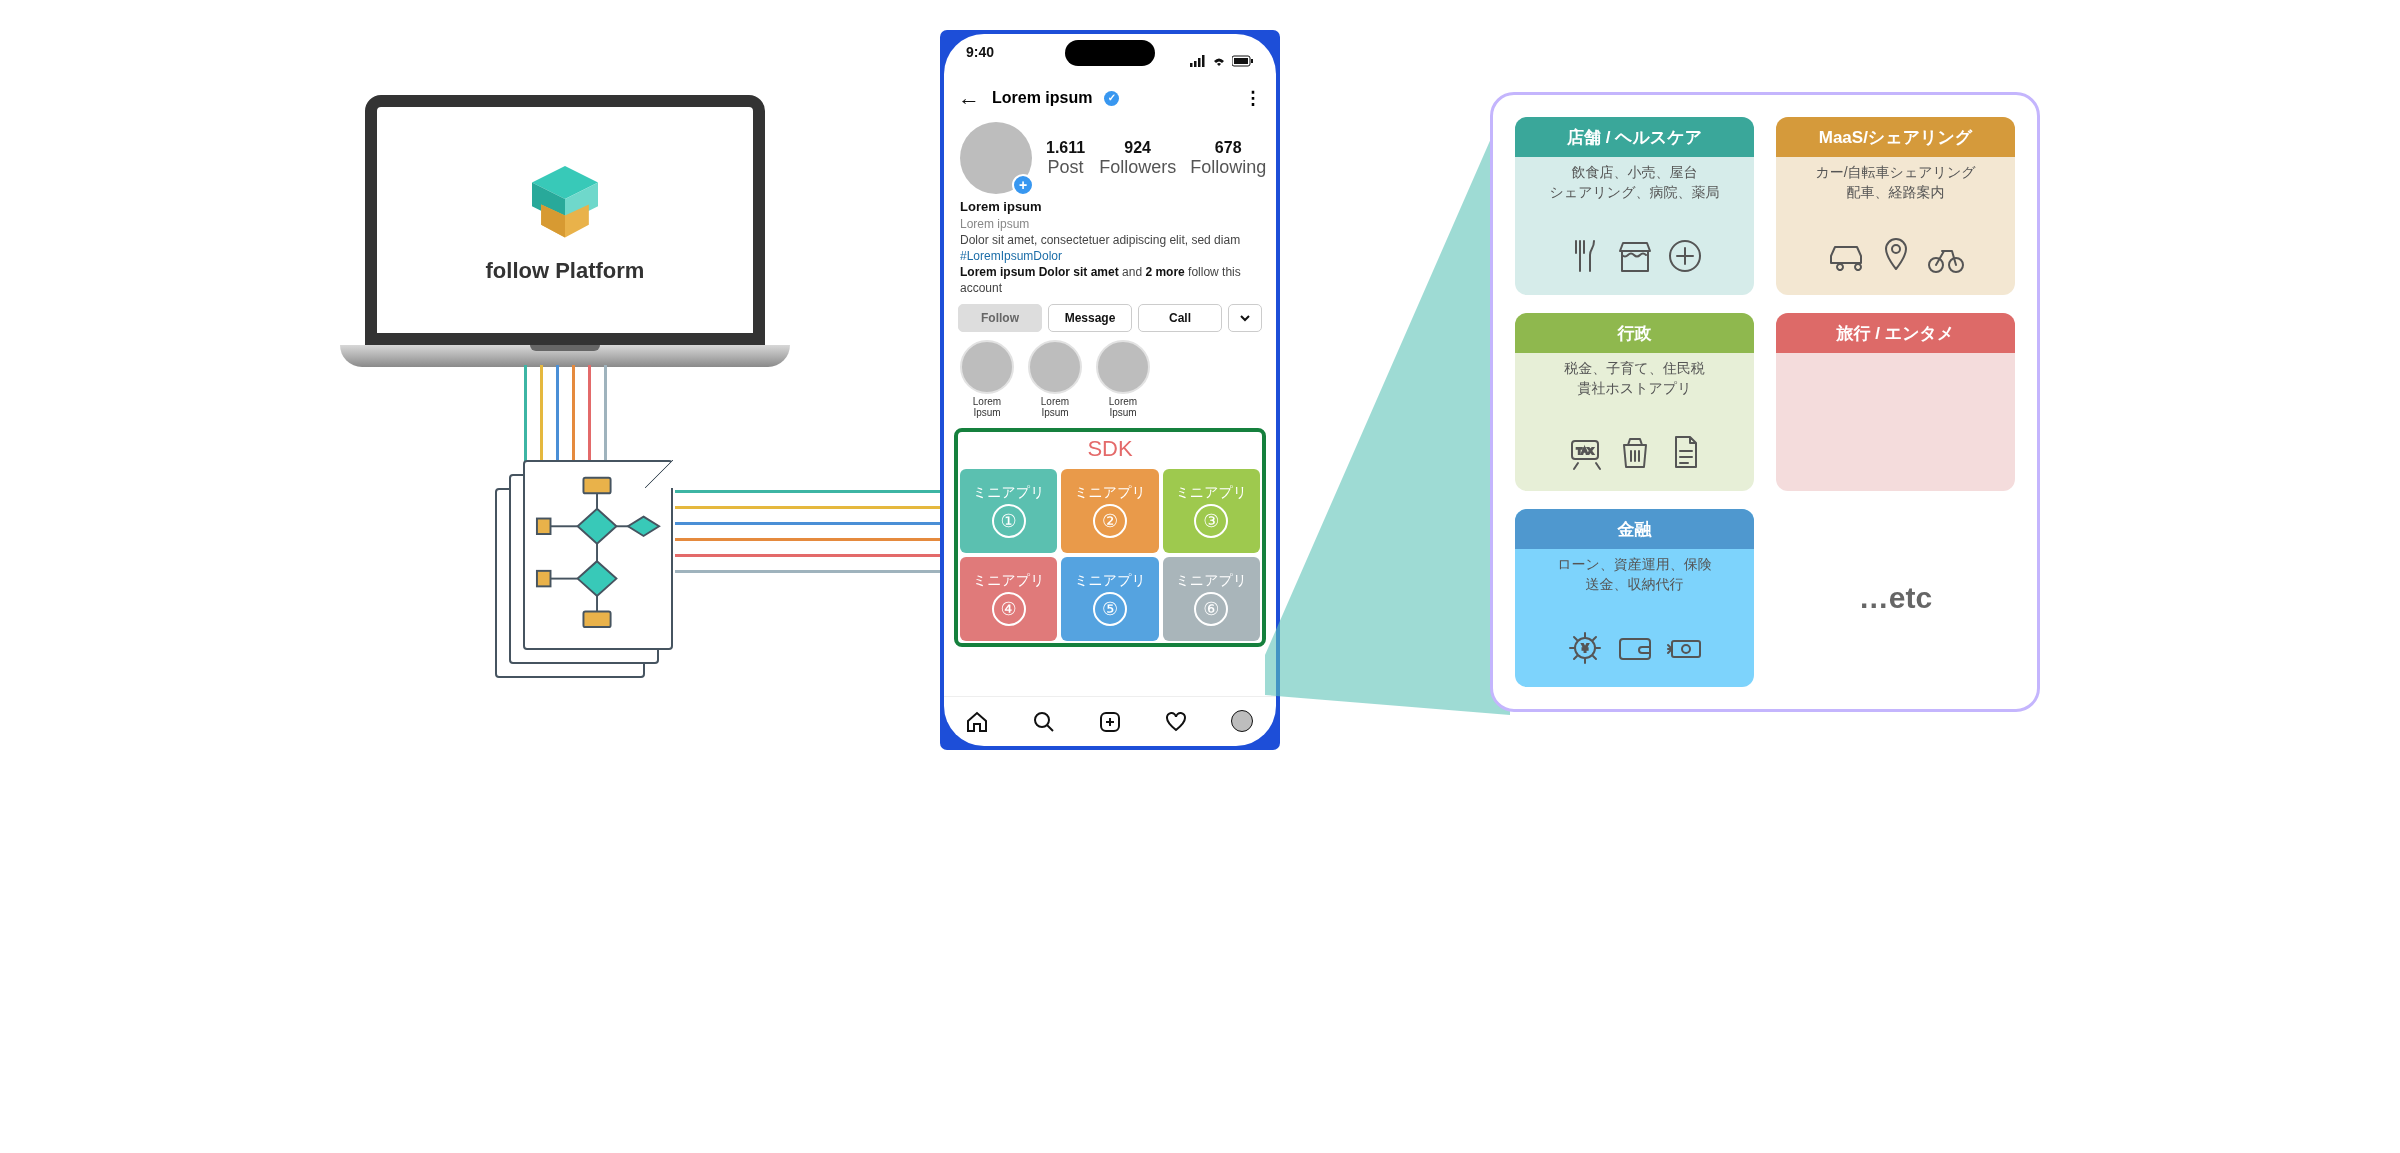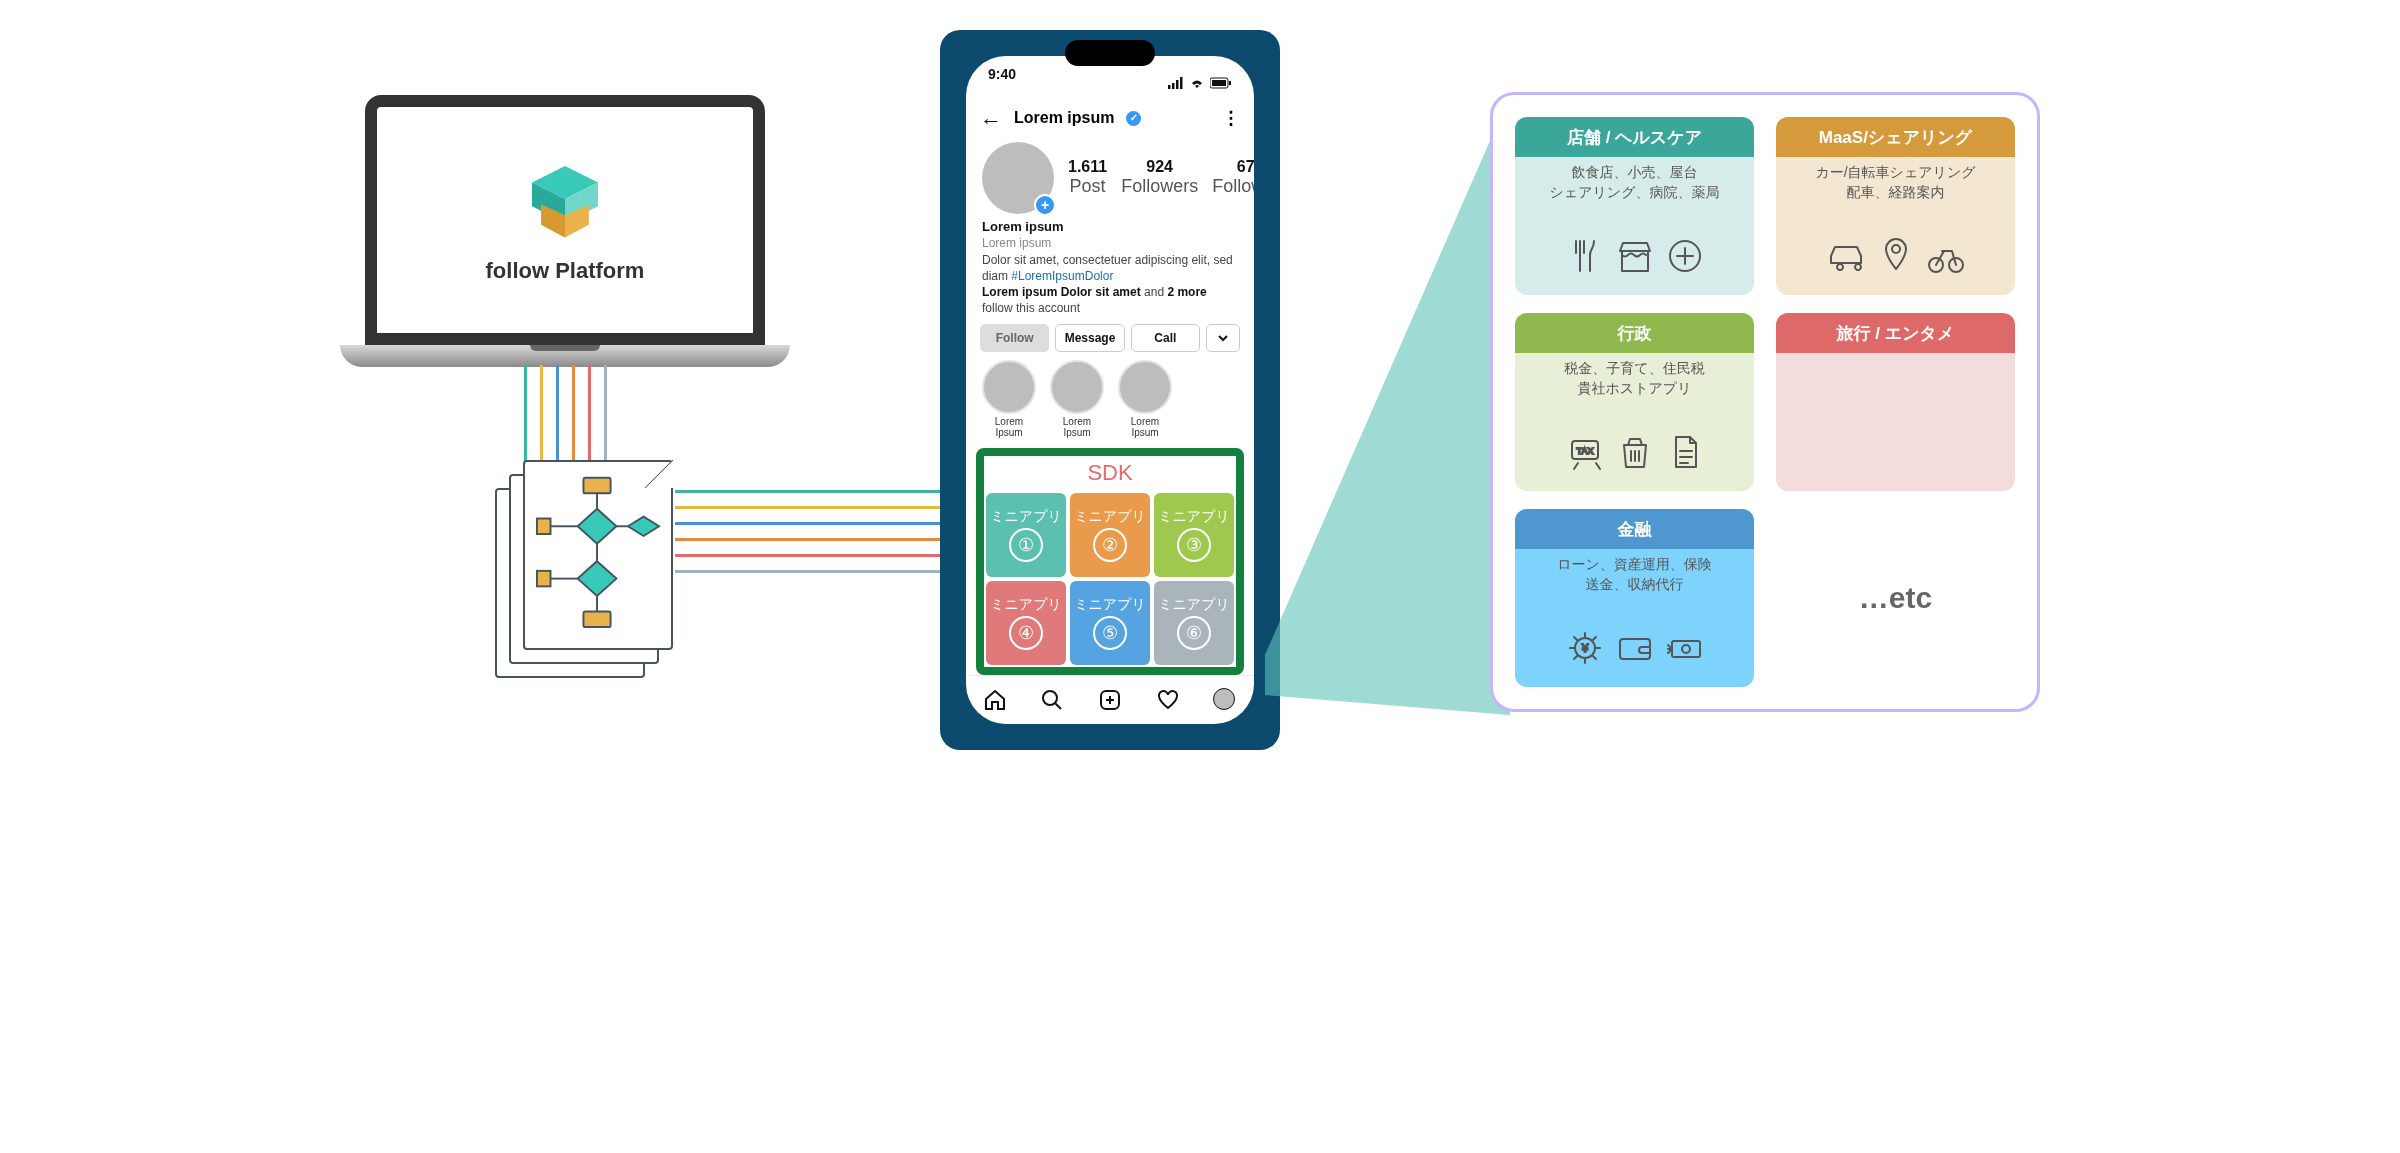--- a/index.html
+++ b/index.html
@@ -95,22 +95,22 @@
     position:absolute; right:0; top:-6px;
     border-left:14px solid currentColor;
     border-top:7px solid transparent; border-bottom:7px solid transparent;
   }
 
   
   .phone-wrap{
     position:absolute; left:600px; top:0; width:340px;
   }
   .phone{
-    width:340px; height:720px; background:#0c4a6e; border-radius:20px;
-    padding:26px; position:relative;
+    width:340px; height:720px; background:#1d4ed8; border-radius:7px;
+    padding:4px; position:relative;
   }
   .phone-screen{
     width:100%; height:100%; background:#fff; border-radius:40px;
     overflow:hidden; position:relative; display:flex; flex-direction:column;
   }
   .dynamic-island{
     position:absolute; top:10px; left:50%; transform:translateX(-50%);
     width:90px; height:26px; background:#000; border-radius:14px; z-index:5;
   }
   .status-bar{
@@ -144,21 +144,21 @@
   .act-btn{flex:1;border:1px solid #ccc;border-radius:5px;height:28px;font-size:12px;font-weight:600;display:flex;align-items:center;justify-content:center;background:#fff;color:#111}
   .act-btn.follow{background:#ddd;border-color:#ddd;color:#666}
   .act-more{width:34px;flex:0 0 34px}
 
   .highlights{display:flex;gap:10px;padding:8px 14px 6px}
   .hl{width:58px;text-align:center}
   .hl-circ{width:54px;height:54px;border-radius:50%;background:#bdbdbd;border:2px solid #e2e2e2;margin:0 auto 2px}
   .hl-lab{font-size:10px;color:#333}
 
   .sdk-box{
-    margin:4px 10px 0; border:8px solid #15803d; border-radius:8px;
+    margin:4px 10px 0; border:4px solid #15803d; border-radius:8px;
     padding:2px; display:flex;flex-direction:column;gap:3px;
   }
   .sdk-title{color:#e46a6a;font-size:22px;font-weight:500;text-align:center;padding:2px 0 4px}
   .mini-grid{display:grid;grid-template-columns:repeat(3,1fr);gap:4px}
   .mini-cell{
     height:84px;border-radius:6px;color:#fff;display:flex;flex-direction:column;
     align-items:center;justify-content:center;font-size:14px;gap:2px;
   }
   .mini-cell .num{
     width:34px;height:34px;border:2px solid #fff;border-radius:50%;

